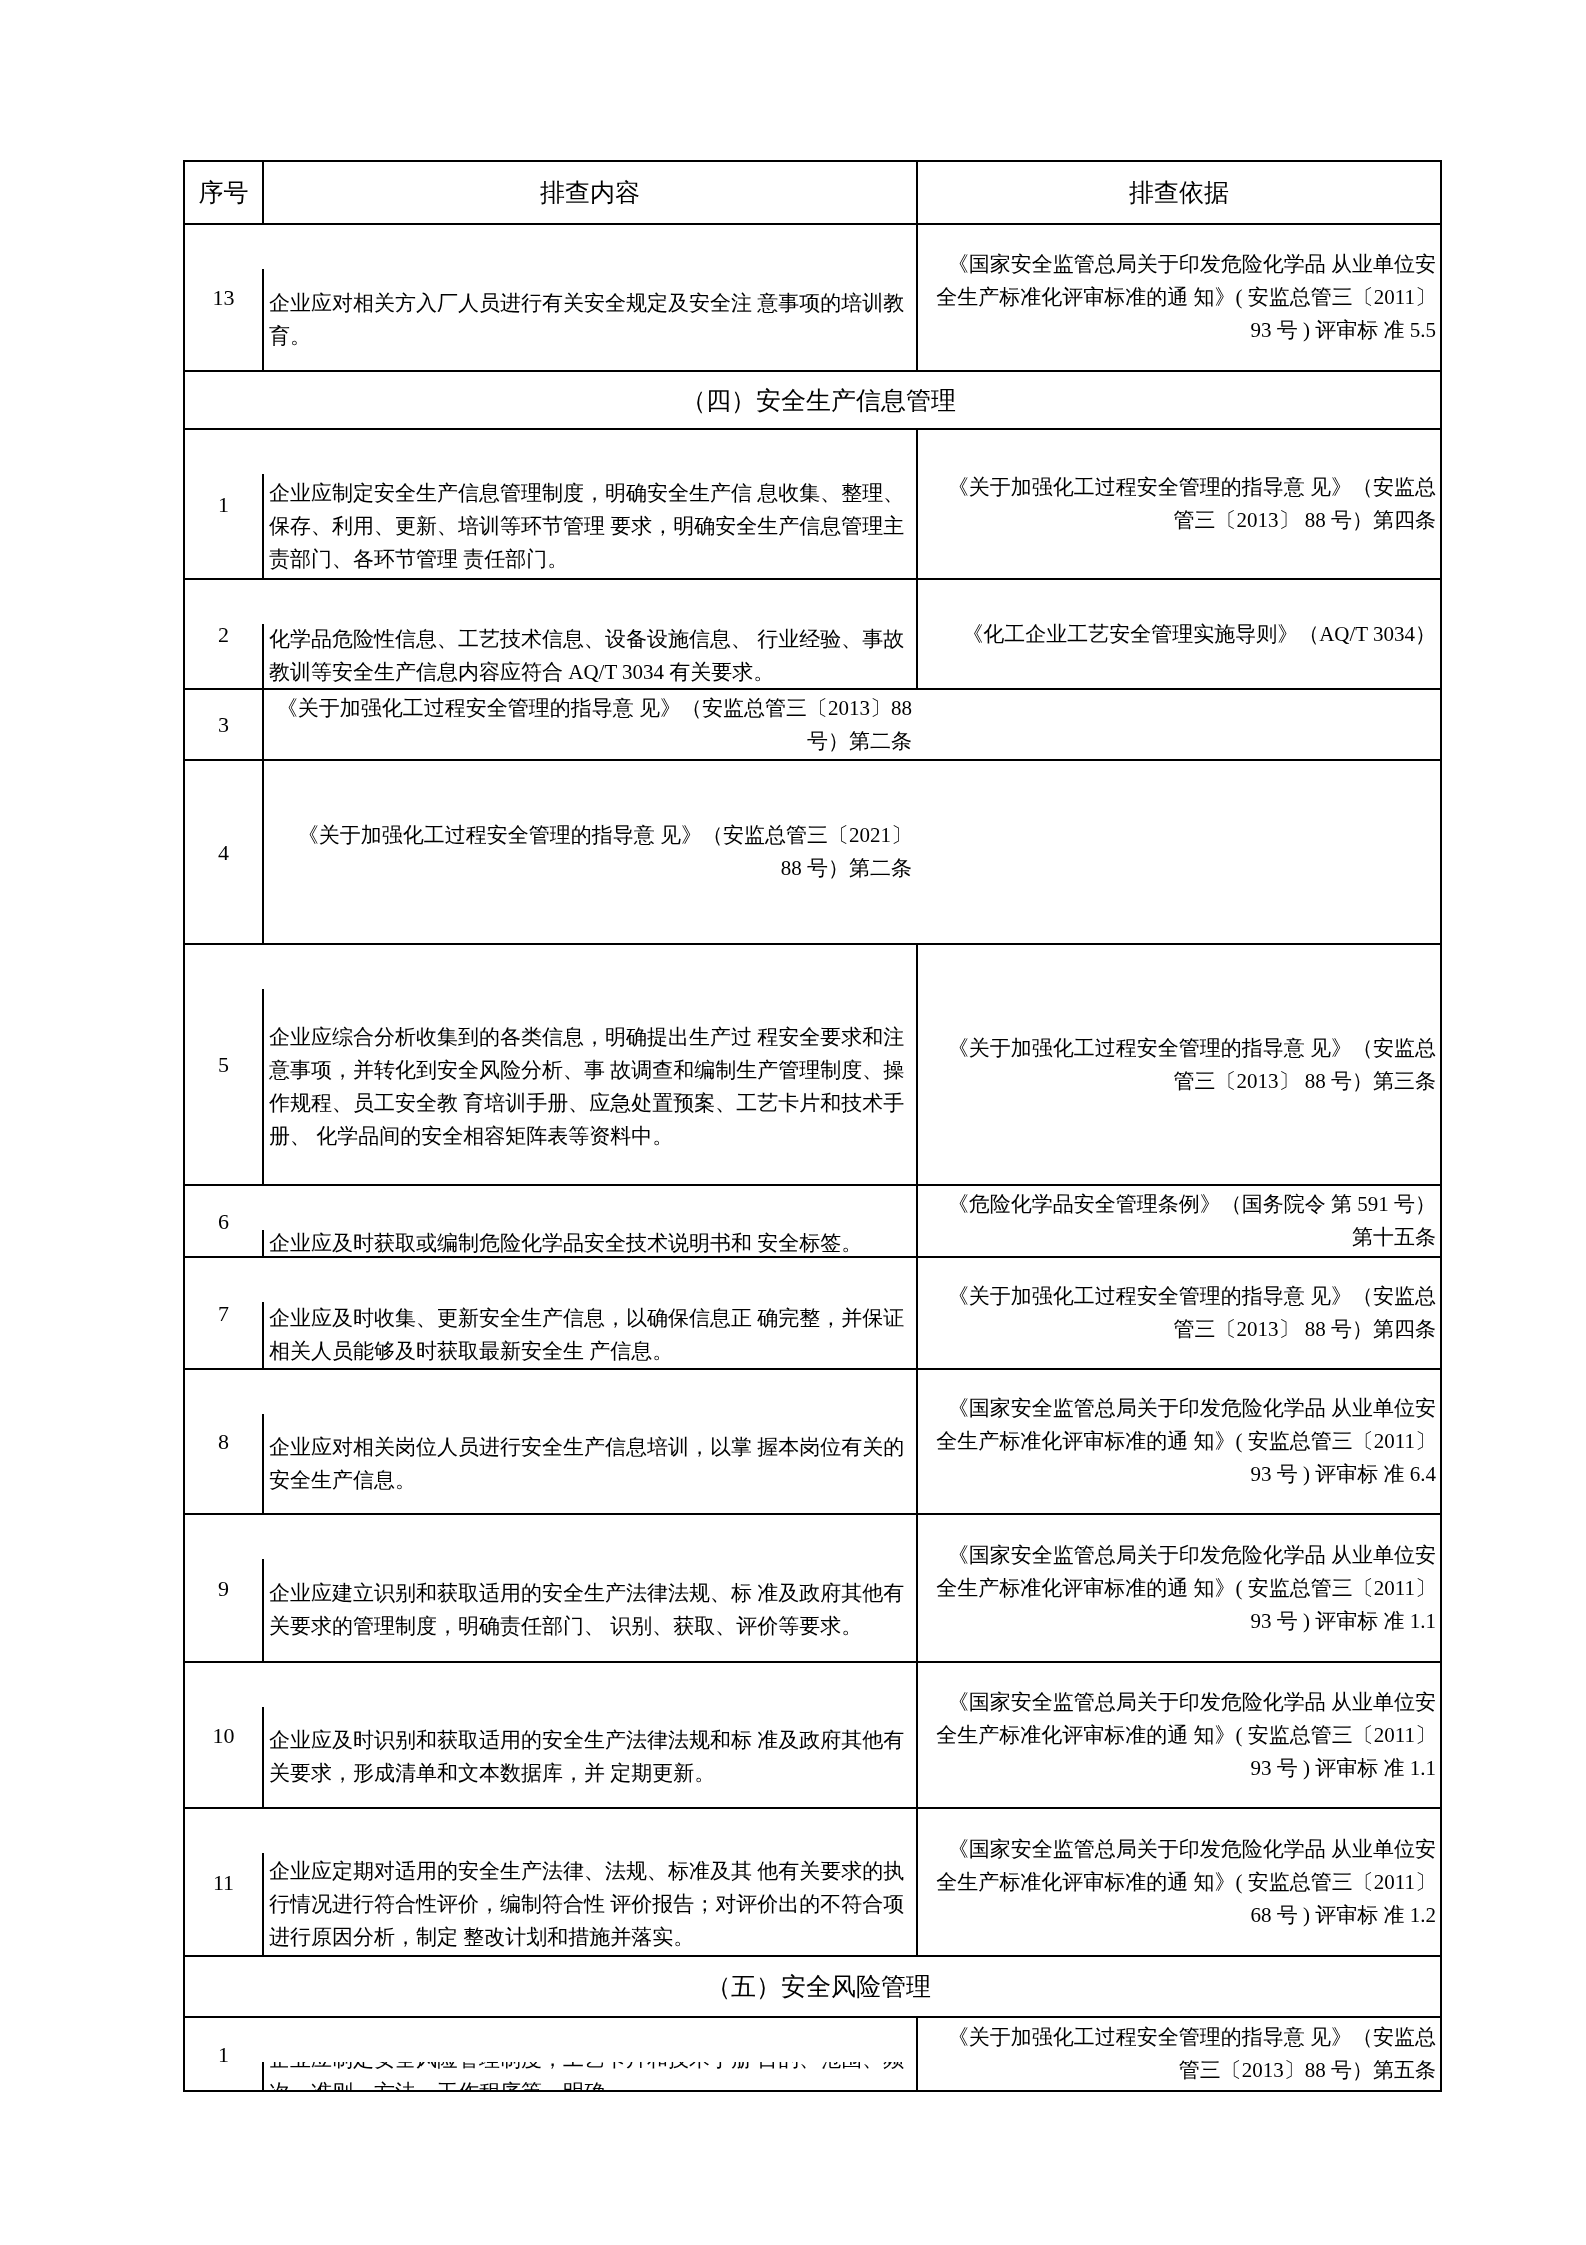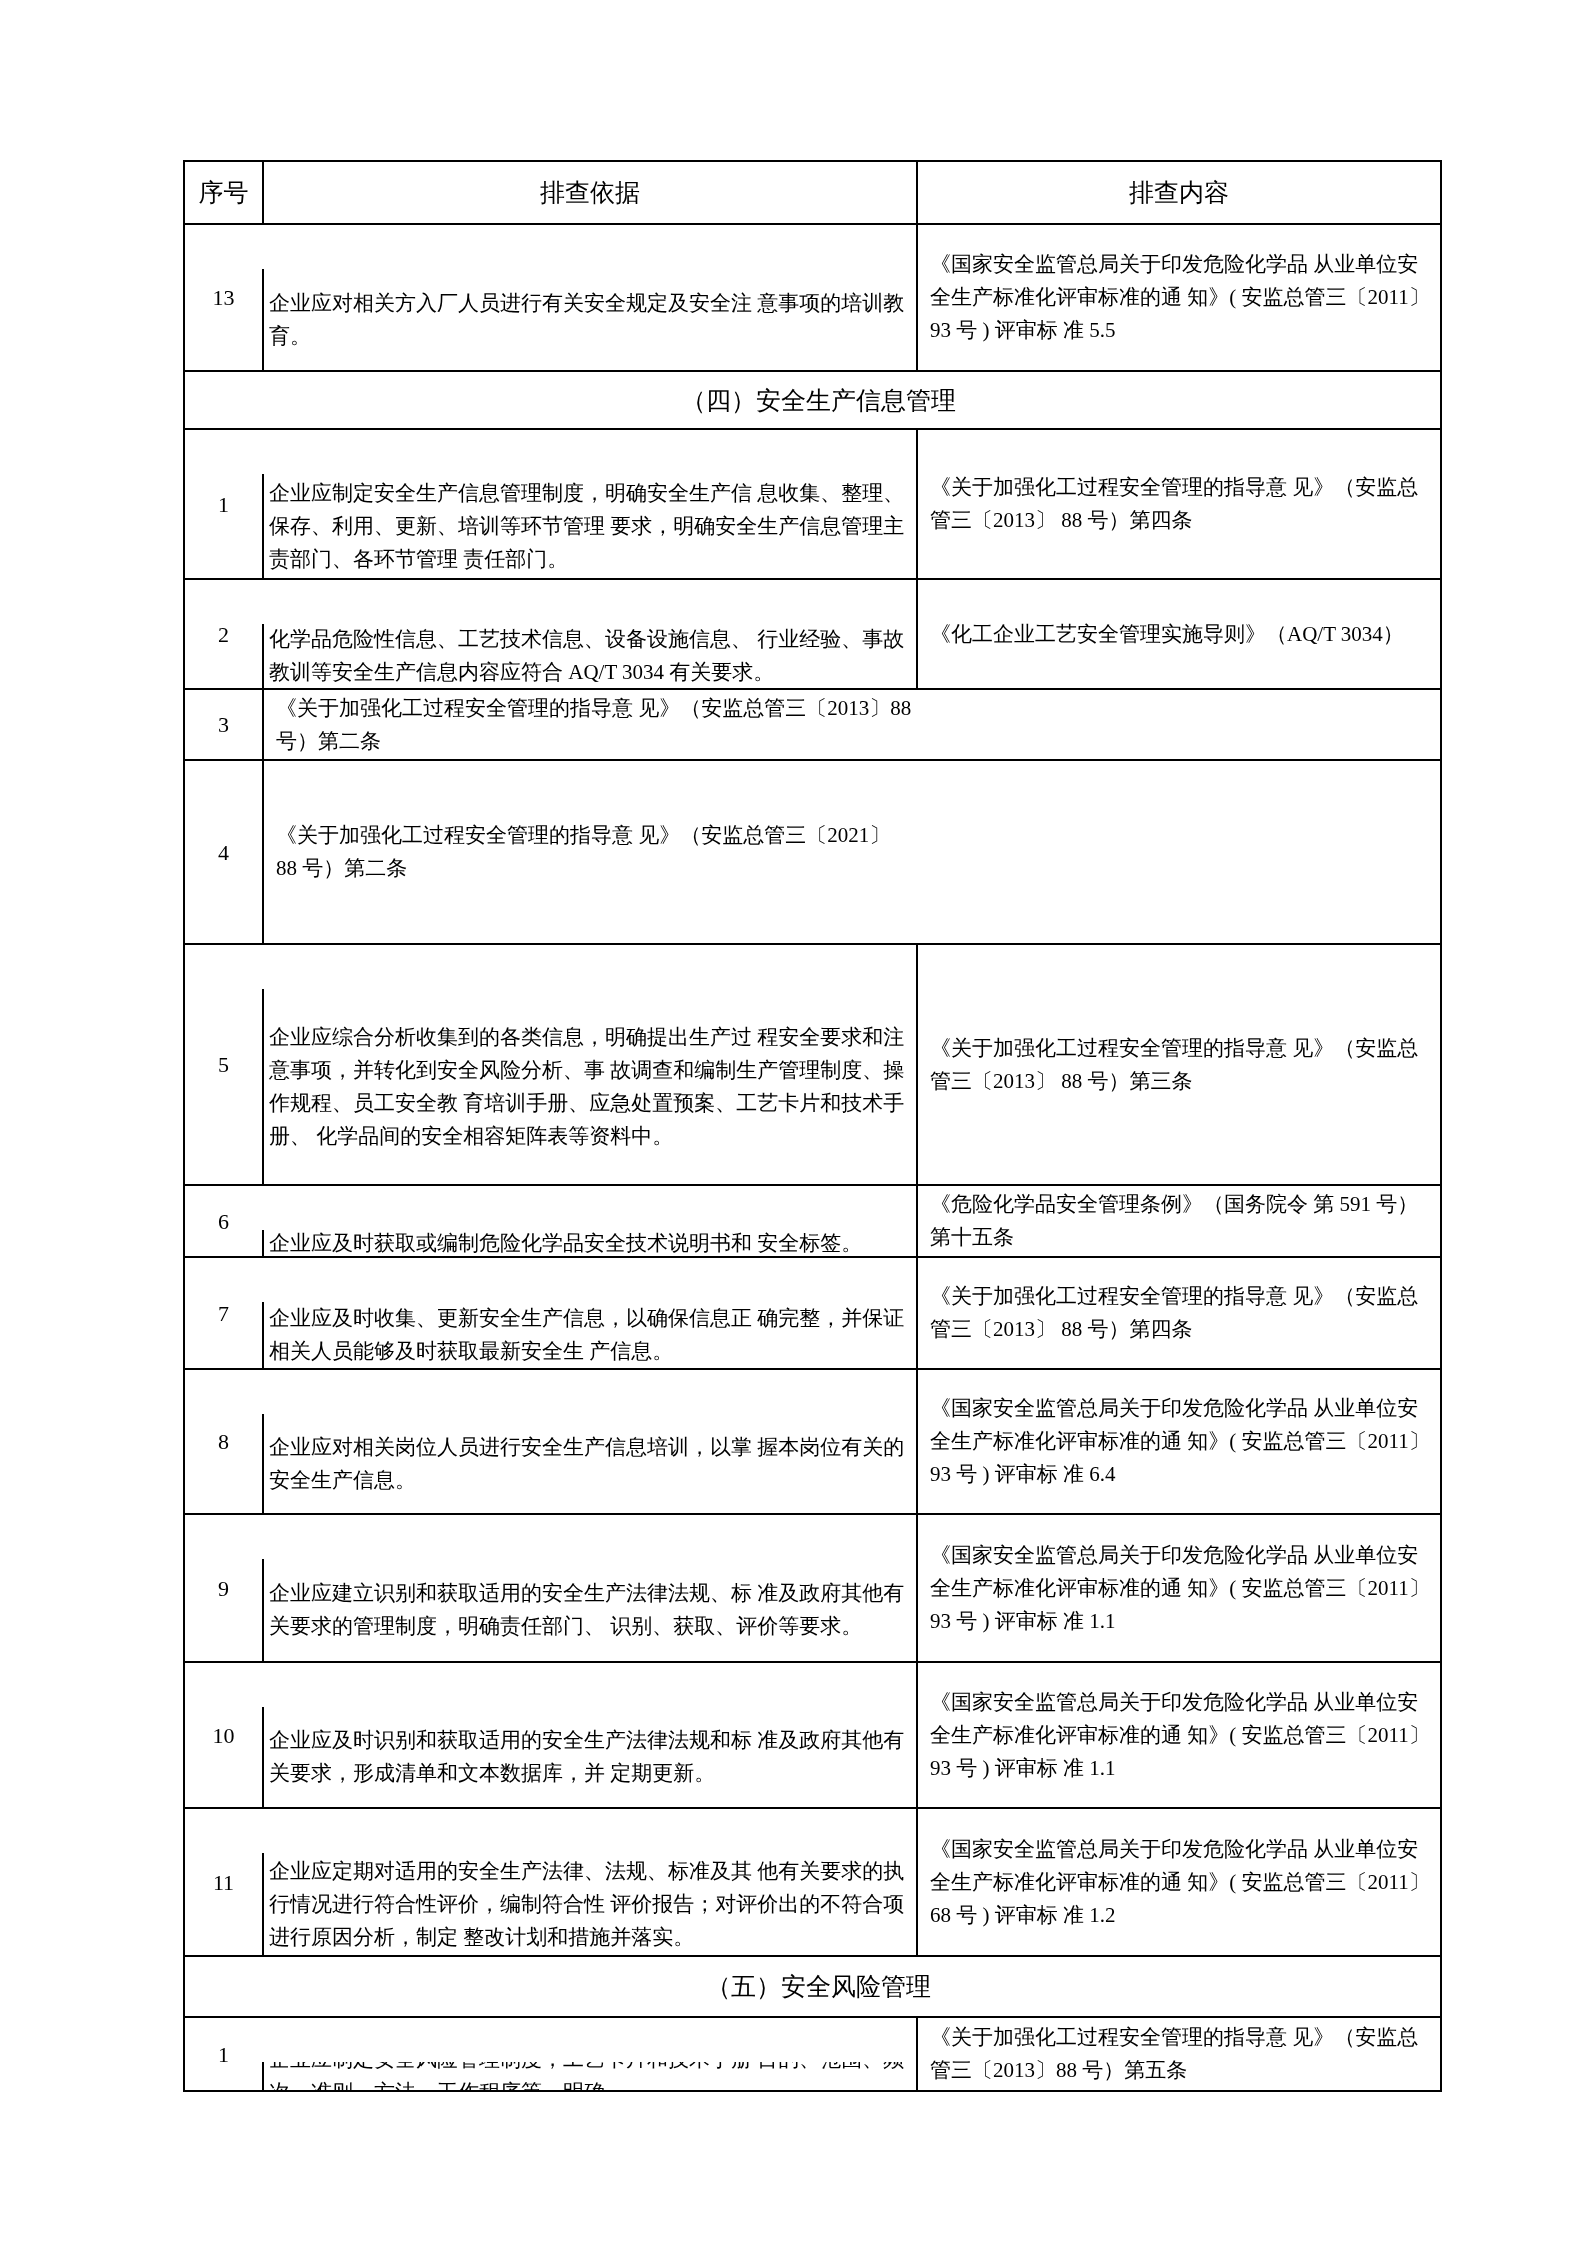--- a/index.html
+++ b/index.html
@@ -42,21 +42,21 @@
   .cell.num {
     justify-content: center;
     font-size: 22px;
     text-align: center;
   }
   .cell.head {
     justify-content: center;
     font-size: 25px;
   }
   .cell.content { padding: 3px 3px 3px 5px; margin-top: 44px; }
-  .cell.basis   { padding: 3px 4px 3px 12px; }
+  .cell.basis   { padding: 3px 4px 3px 12px; text-align: right; }
   .cell.content .txt,
   .cell.basis .txt {
     width: 100%;
     white-space: pre-wrap;
     word-break: break-word;
   }
   .cell.section-cell {
     justify-content: center;
     font-size: 25px;
   }
@@ -79,22 +79,22 @@
   .rh-14 { height: 72px;  }
 </style>
 </head>
 <body>
 
 <div class="page">
   <div class="doc-table">
 
     <div class="row rh-head">
       <div class="cell num head">序号</div>
+      <div class="cell head">排查内容</div>
       <div class="cell head">排查依据</div>
-      <div class="cell head">排查内容</div>
     </div>
 
     <div class="row rh-0">
       <div class="cell num">13</div>
       <div class="cell content">
           <span class="txt">企业应对相关方入厂人员进行有关安全规定及安全注 意事项的培训教育。</span>
         </div>
       <div class="cell basis">
           <span class="txt">《国家安全监管总局关于印发危险化学品 从业单位安全生产标准化评审标准的通 知》( 安监总管三〔2011〕93 号 ) 评审标 准 5.5</span>
         </div>

